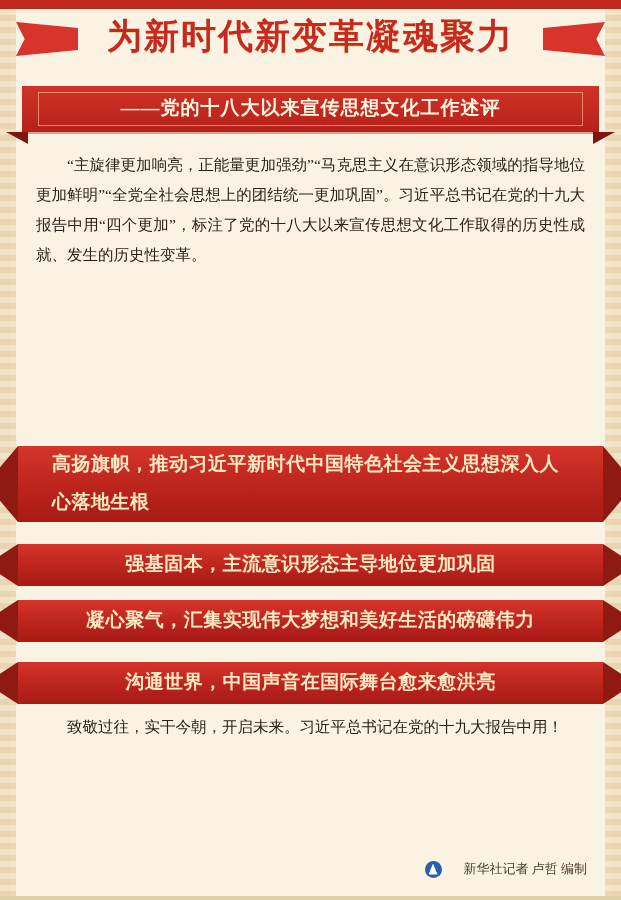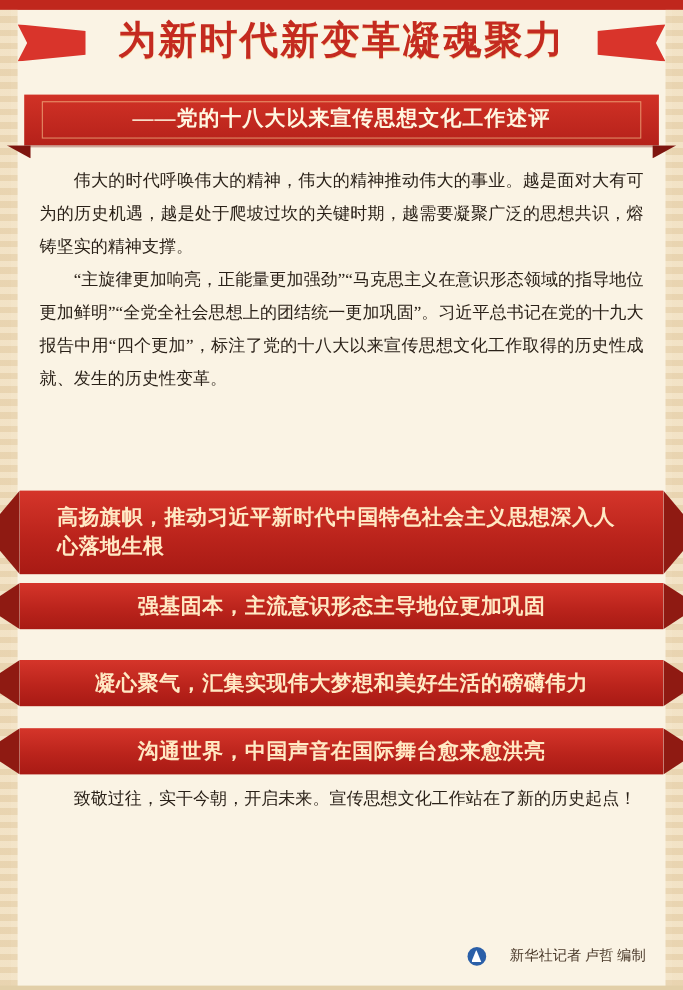--- a/index.html
+++ b/index.html
@@ -147,36 +147,37 @@
     align-items: center;
     justify-content: center;
     text-align: center;
     padding: 6px 34px;
   }
   .sec .sec-text {
     color: #ffe9c4;
     font-size: 19px;
     font-weight: bold;
     letter-spacing: 0.5px;
-    line-height: 27px;
+    line-height: 38px;
+    font-family: Liberation Mono, monospace;
   }
   .sec::before, .sec::after {
     content: "";
     position: absolute;
     width: 18px;
     height: 100%;
     top: 0;
     background: #8f1a12;
   }
   .sec::before { left: -18px; clip-path: polygon(100% 0, 100% 100%, 0 72%, 0 28%); }
   .sec::after { right: -18px; clip-path: polygon(0 0, 0 100%, 100% 72%, 100% 28%); }
 
   .sec.s1 { top: 446px; height: 76px; justify-content: flex-start; text-align: left; }
   .sec.s1 .sec-text { text-align: left; }
-  .sec.s2 { top: 530px; height: 42px; }
+  .sec.s2 { top: 544px; height: 42px; }
   .sec.s3 { top: 600px; height: 42px; }
   .sec.s4 { top: 662px; height: 42px; }
 
   
   .credit {
     position: absolute;
     right: 34px;
     bottom: 22px;
     display: flex;
     align-items: center;
@@ -227,39 +228,38 @@
 
   <div class="subtitle-banner">
     <div class="inner">
       <span class="subtitle-text">——党的十八大以来宣传思想文化工作述评</span>
     </div>
   </div>
   <div class="banner-fold-l"></div>
   <div class="banner-fold-r"></div>
 
   <div class="body-block" id="intro">
-    <p>伟大的时代呼唤伟大的精神，伟大的精神推动伟大的事业。越是面对大有可为的历史机遇，越是处于爬坡过坎的关键时期，越需要凝聚广泛的思想共识，熔铸坚实的精神支撑。</p>
     <p>“主旋律更加响亮，正能量更加强劲”“马克思主义在意识形态领域的指导地位更加鲜明”“全党全社会思想上的团结统一更加巩固”。习近平总书记在党的十九大报告中用“四个更加”，标注了党的十八大以来宣传思想文化工作取得的历史性成就、发生的历史性变革。</p>
   </div>
 
   <div class="sec s1">
     <span class="sec-text">高扬旗帜，推动习近平新时代中国特色社会主义思想深入人心落地生根</span>
   </div>
   <div class="sec s2">
     <span class="sec-text">强基固本，主流意识形态主导地位更加巩固</span>
   </div>
   <div class="sec s3">
     <span class="sec-text">凝心聚气，汇集实现伟大梦想和美好生活的磅礴伟力</span>
   </div>
   <div class="sec s4">
     <span class="sec-text">沟通世界，中国声音在国际舞台愈来愈洪亮</span>
   </div>
 
   <div class="body-block" id="outro">
-    <p>致敬过往，实干今朝，开启未来。宣传思想文化工作站在了新的历史起点！</p>
+    <p>致敬过往，实干今朝，开启未来。习近平总书记在党的十九大报告中用！</p>
   </div>
 
   <div class="credit">
     <span class="credit-logo"></span>
     <span>新华社记者 卢哲 编制</span>
   </div>
 
   <div class="bottom-rule"></div>
 </div>
 

